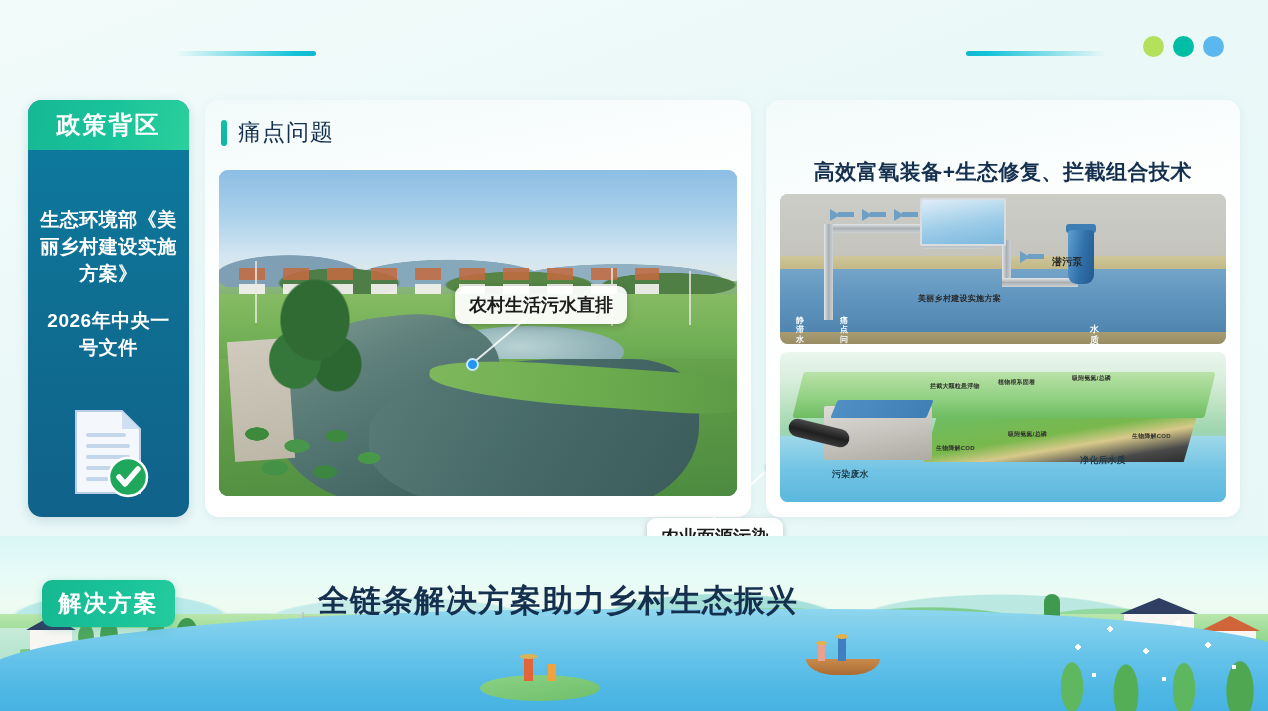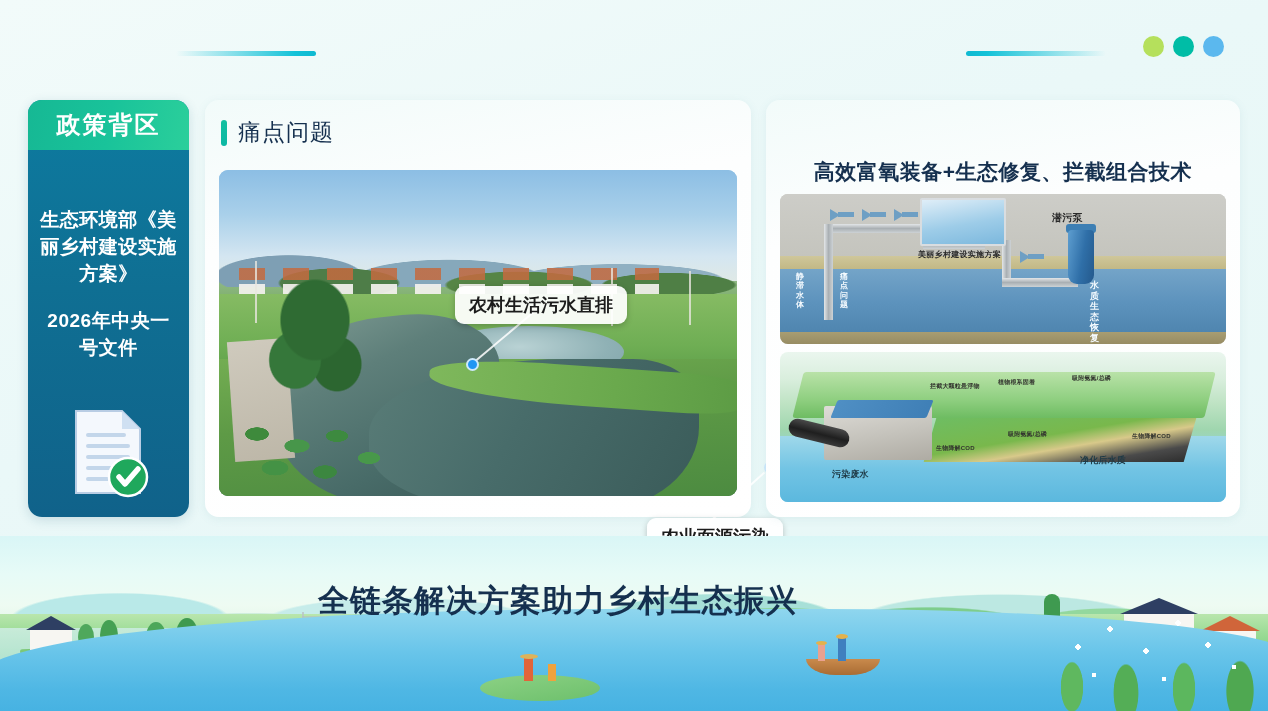--- a/index.html
+++ b/index.html
@@ -231,21 +231,21 @@
   .d1-ground { position: absolute; left:0; top:0; width:100%; height:43%;
     background: linear-gradient(180deg,#cdcdc8 0%, #c4c4bd 100%); }
   .d1-soil { position: absolute; left:0; top:41%; width:100%; height:9%;
     background: linear-gradient(180deg,#cfc79a 0%, #c2b886 100%); }
   .d1-water { position: absolute; left:0; top:50%; width:100%; height:44%;
     background: linear-gradient(180deg,#74a4c8 0%, #5d93bd 50%, #4e84ae 100%); }
   .d1-bed { position: absolute; left:0; bottom:0; width:100%; height:8%;
     background: linear-gradient(180deg,#a89d72 0%, #978c63 100%); }
   .d1-lbl {
     position: absolute; color: #2a2a2a; font-size: 8px; font-weight: bold;
-    line-height: 1.18; letter-spacing: 0.3px;
+    line-height: 1.18; letter-spacing: 0.3px; margin-top: 44px;
   }
   .d1-lbl.w { color: #f5fbff; }
   .d1-box {
     position: absolute; left: 96px; top: 82px; width: 178px; height: 46px;
     border: 2px solid #ffffff; border-radius: 7px;
     display: flex; flex-direction: column; align-items: center; justify-content: center;
     color: #ffffff; font-size: 10px; font-weight: bold; line-height: 1.35;
   }
   .d1-pipe { position: absolute; background: linear-gradient(180deg,#e3e6e8 0%,#aab0b4 50%,#cdd2d5 100%); }
   .d1-pipe.v { background: linear-gradient(90deg,#e3e6e8 0%,#aab0b4 50%,#cdd2d5 100%); }
@@ -561,14 +561,17 @@
   <div class="bt-figure" style="left:836px;bottom:72px;width:12px;height:5px;background:#e3b24d;border-radius:50%;"></div>
   <div class="bt-figure" style="left:818px;bottom:50px;width:7px;height:18px;background:#eaa18f;"></div>
   <div class="bt-figure" style="left:816px;bottom:66px;width:11px;height:4px;background:#e3b24d;border-radius:50%;"></div>
 
   <div class="bt-figure" style="left:524px;bottom:30px;width:9px;height:24px;background:#e2643a;"></div>
   <div class="bt-figure" style="left:520px;bottom:52px;width:18px;height:5px;background:#ddb35a;border-radius:50%;"></div>
   <div class="bt-figure" style="left:548px;bottom:30px;width:8px;height:17px;background:#f0a23d;"></div>
 
   <div class="bt-flowers"></div>
 
+  <div class="bt-badge">
+    <span>解决方案</span>
+  </div>
   <div class="bt-title">全链条解决方案助力乡村生态振兴</div>
 </div>
 
 </body></html>

